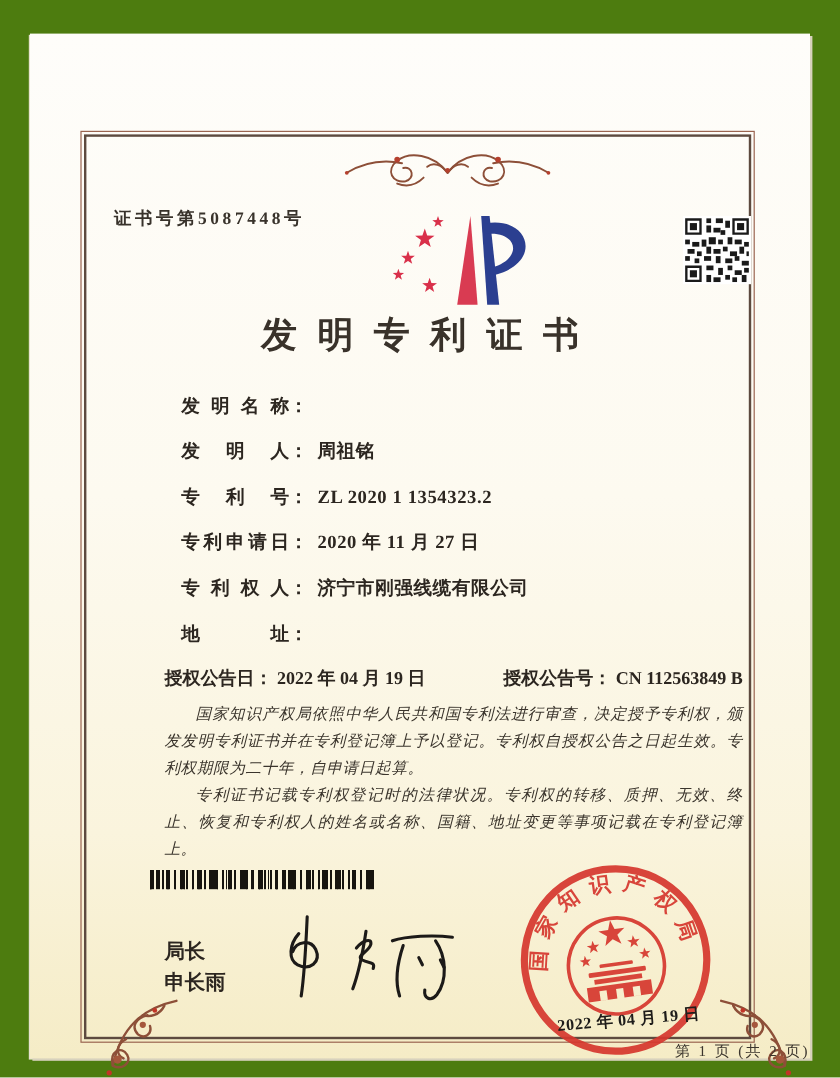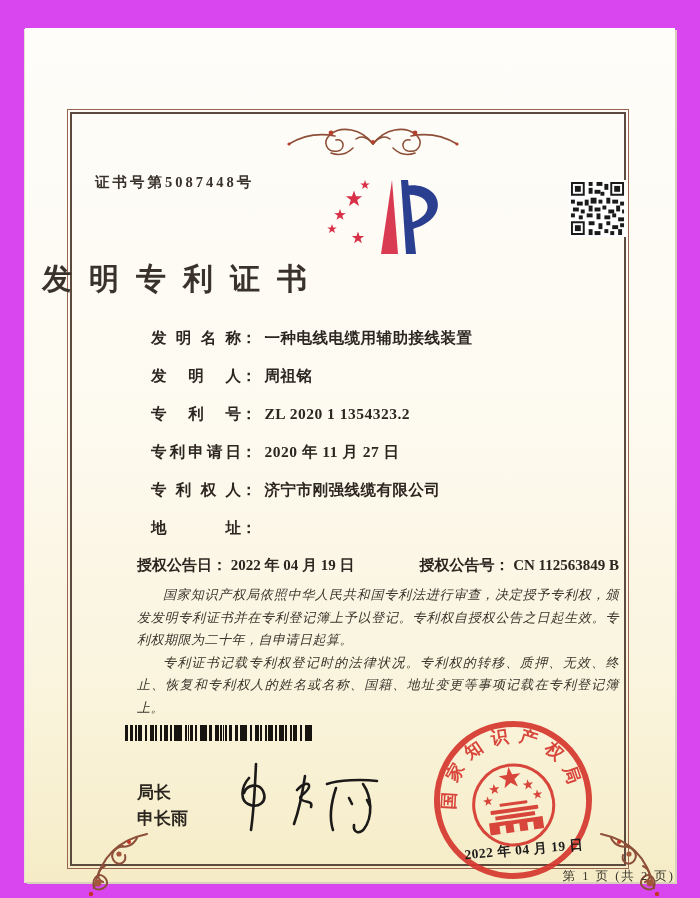--- a/index.html
+++ b/index.html
@@ -1,35 +1,35 @@
 <!DOCTYPE html>
 <html><head>
 <meta charset="utf-8">
 <style>
   * { margin:0; padding:0; box-sizing:border-box; }
   html,body { background:#ffffff; }
   body { font-family:"Liberation Serif","DejaVu Serif",serif; }
-  .canvas { position:relative; width:700px; height:898px; background:#d946ef; overflow:hidden; }
+  .canvas { position:relative; width:700px; height:898px; background:#4d7c0f; overflow:hidden; }
   .page {
     position:absolute; left:25px; top:28px; width:650px; height:854px;
     background:linear-gradient(180deg,#fefdfa 0%,#fdfaf0 45%,#faf4dd 78%,#f5ecc6 100%);
     box-shadow:2px 2px 0 #d8d2bd, -1px 1px 0 #e7e2cf;
   }
   .frame {
     position:absolute; left:45px; top:84px; width:556px; height:754px;
     border:2px solid #5d4a3f; outline:1px solid #9a6450; outline-offset:2px;
   }
   .cert-no {
     position:absolute; left:70px; top:145px; font-size:14.5px; font-weight:bold;
     color:#38322b; letter-spacing:3px;
   }
   .logo { position:absolute; left:288px; top:144px; }
   .qr { position:absolute; left:544px; top:152px; }
   .title {
-    position:absolute; left:0; top:231px; width:100%; 
+    position:absolute; left:0; top:231px; width:100%; text-align:center;
     font-size:30px; font-weight:bold; color:#39322a; letter-spacing:17px; text-indent:17px;
   }
   .fields { position:absolute; left:112px; top:300px; width:482px; }
   .frow { display:flex; align-items:baseline; height:38px; font-size:15.5px; font-weight:bold; color:#2c2620;margin-left:14px; }
   .frow .lbl { width:90px; text-align:justify; text-align-last:justify; flex:none; }
   .frow .col { flex:none; }
   .frow .val { margin-left:8px; letter-spacing:0.5px; }
   .grant-row { position:absolute; left:112px; top:528px; width:482px; display:flex; font-size:15px; font-weight:bold; color:#2c2620; }
   .grant-row .g2 { margin-left:auto; }
   .paras { position:absolute; left:112px; top:556px; width:482px; }
@@ -189,21 +189,20 @@
           <rect x="25" y="25" width="2" height="3"></rect>
       </g>
     </svg>
 
     <div class="title">发明专利证书</div>
 
     <div class="fields">
       <div class="frow">
         <span class="lbl">发明名称</span>
           <span class="col">：</span>
-          <span class="val">一种电线电缆用辅助接线装置</span>
       </div>
       <div class="frow">
         <span class="lbl">发明人</span>
           <span class="col">：</span>
           <span class="val">周祖铭</span>
       </div>
       <div class="frow">
         <span class="lbl">专利号</span>
           <span class="col">：</span>
           <span class="val">ZL 2020 1 1354323.2</span>

